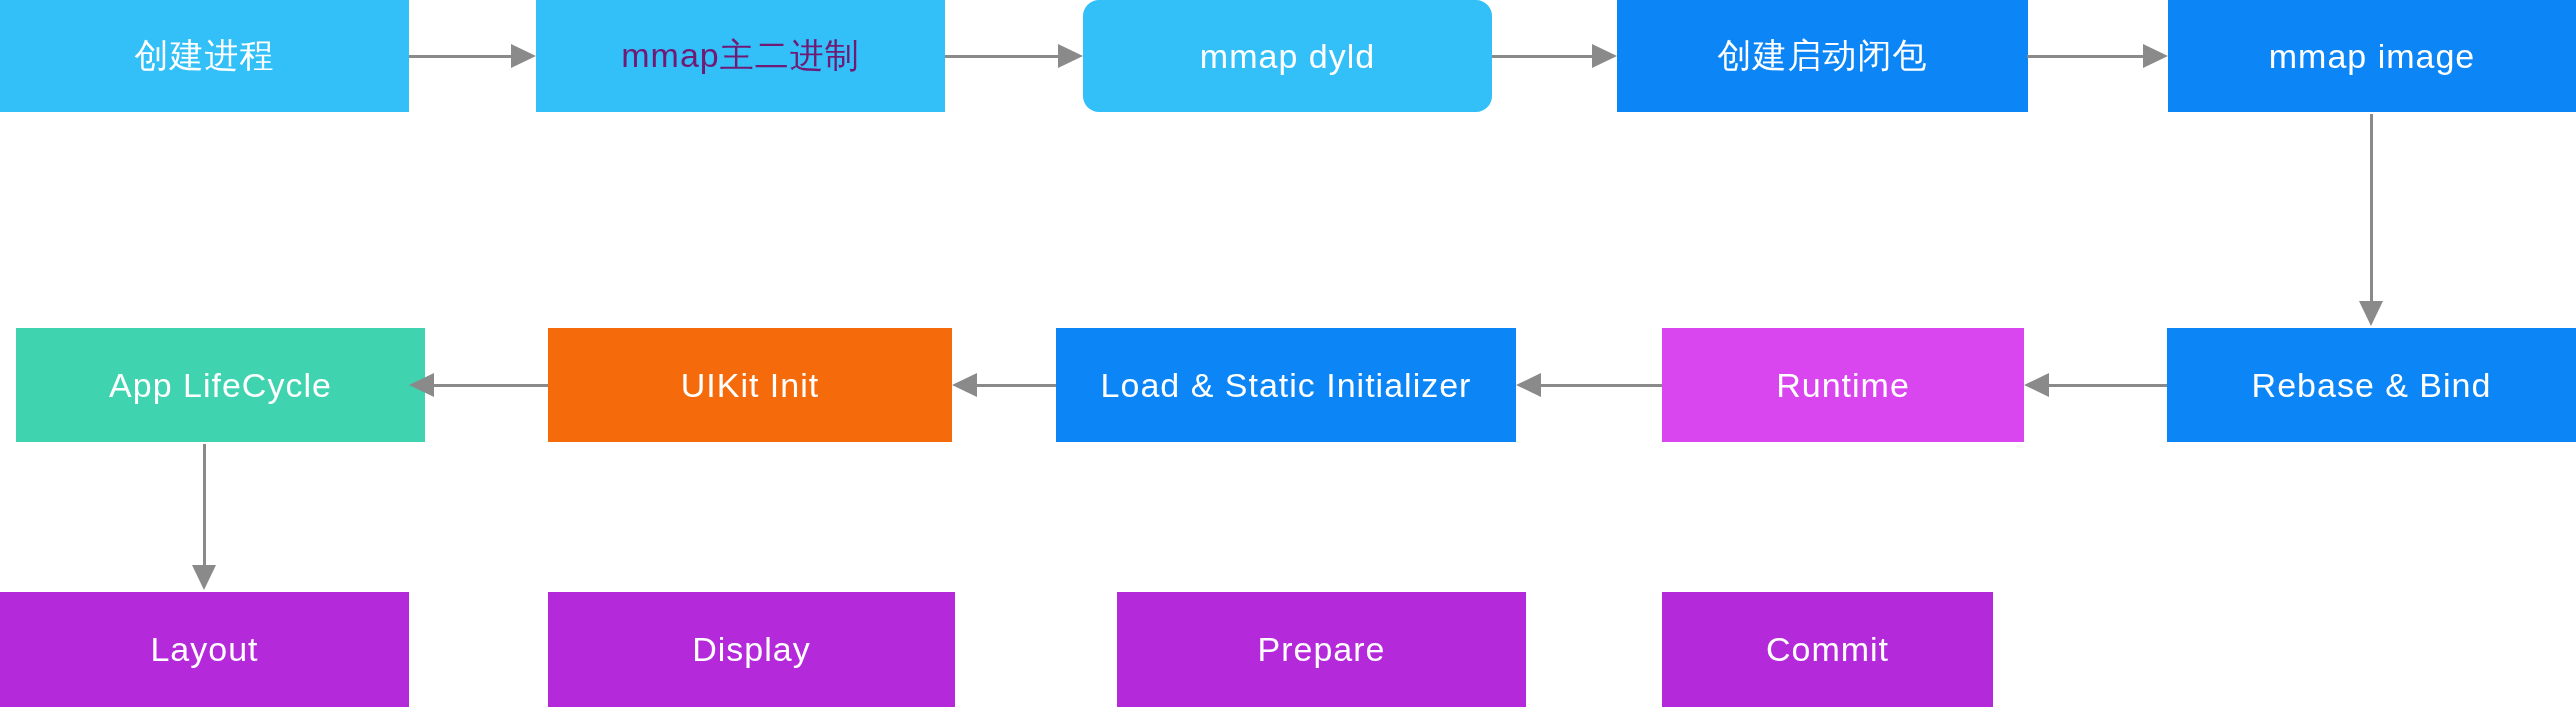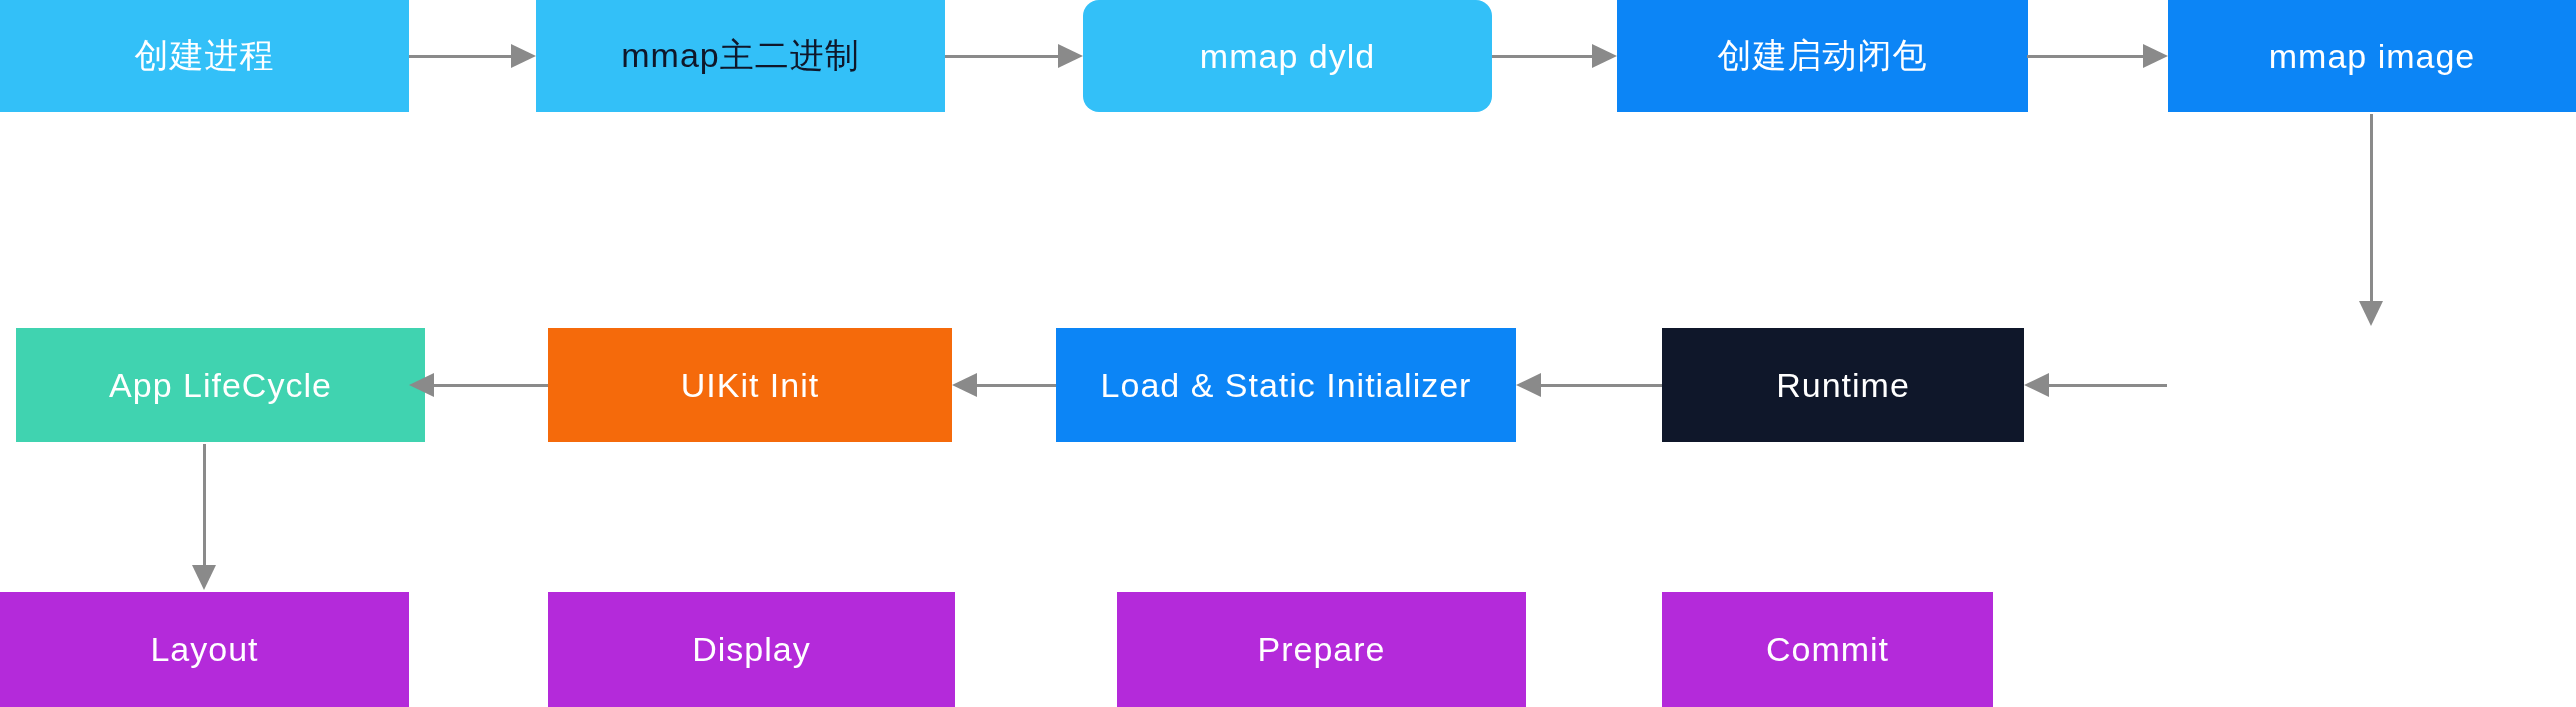--- a/index.html
+++ b/index.html
@@ -39,32 +39,35 @@
   }
 </style>
 </head>
 <body>
 
 <div class="canvas" style="width: 2576px; height: 707px; background: rgb(255, 255, 255);">
     <div class="node" style="left: 0px; top: 0px; width: 409px; height: 112px; background: rgb(51, 192, 248);">
       <span style="color: rgb(255, 255, 255);">创建进程</span>
     </div>
     <div class="node" style="left: 536px; top: 0px; width: 409px; height: 112px; background: rgb(51, 192, 248);">
-      <span style="color: #0f172a;">mmap主二进制</span>
+      <span style="color: #701a75;">mmap主二进制</span>
     </div>
     <div class="node" style="left: 1083px; top: 0px; width: 409px; height: 112px; background: rgb(51, 192, 248); border-radius: 16px;">
       <span style="color: rgb(255, 255, 255);">mmap dyld</span>
     </div>
     <div class="node" style="left: 1617px; top: 0px; width: 411px; height: 112px; background: rgb(12, 133, 246);">
       <span style="color: rgb(255, 255, 255);">创建启动闭包</span>
     </div>
     <div class="node" style="left: 2168px; top: 0px; width: 408px; height: 112px; background: rgb(12, 133, 246);">
       <span style="color: rgb(255, 255, 255);">mmap image</span>
     </div>
-    <div class="node" style="left: 1662px; top: 328px; width: 362px; height: 114px; background: #0f172a;">
+    <div class="node" style="left: 2167px; top: 328px; width: 409px; height: 114px; background: rgb(12, 133, 246);">
+      <span style="color: rgb(255, 255, 255);">Rebase &amp; Bind</span>
+    </div>
+    <div class="node" style="left: 1662px; top: 328px; width: 362px; height: 114px; background: #d946ef;">
       <span style="color: rgb(255, 255, 255);">Runtime</span>
     </div>
     <div class="node" style="left: 1056px; top: 328px; width: 460px; height: 114px; background: rgb(12, 133, 246);">
       <span style="color: #ffffff;">Load &amp; Static Initializer</span>
     </div>
     <div class="node" style="left: 548px; top: 328px; width: 404px; height: 114px; background: rgb(245, 106, 11);">
       <span style="color: rgb(255, 255, 255); text-align: right;">UIKit Init</span>
     </div>
     <div class="node" style="left: 16px; top: 328px; width: 409px; height: 114px; background: rgb(64, 211, 176);">
       <span style="color: rgb(255, 255, 255);">App LifeCycle</span>

